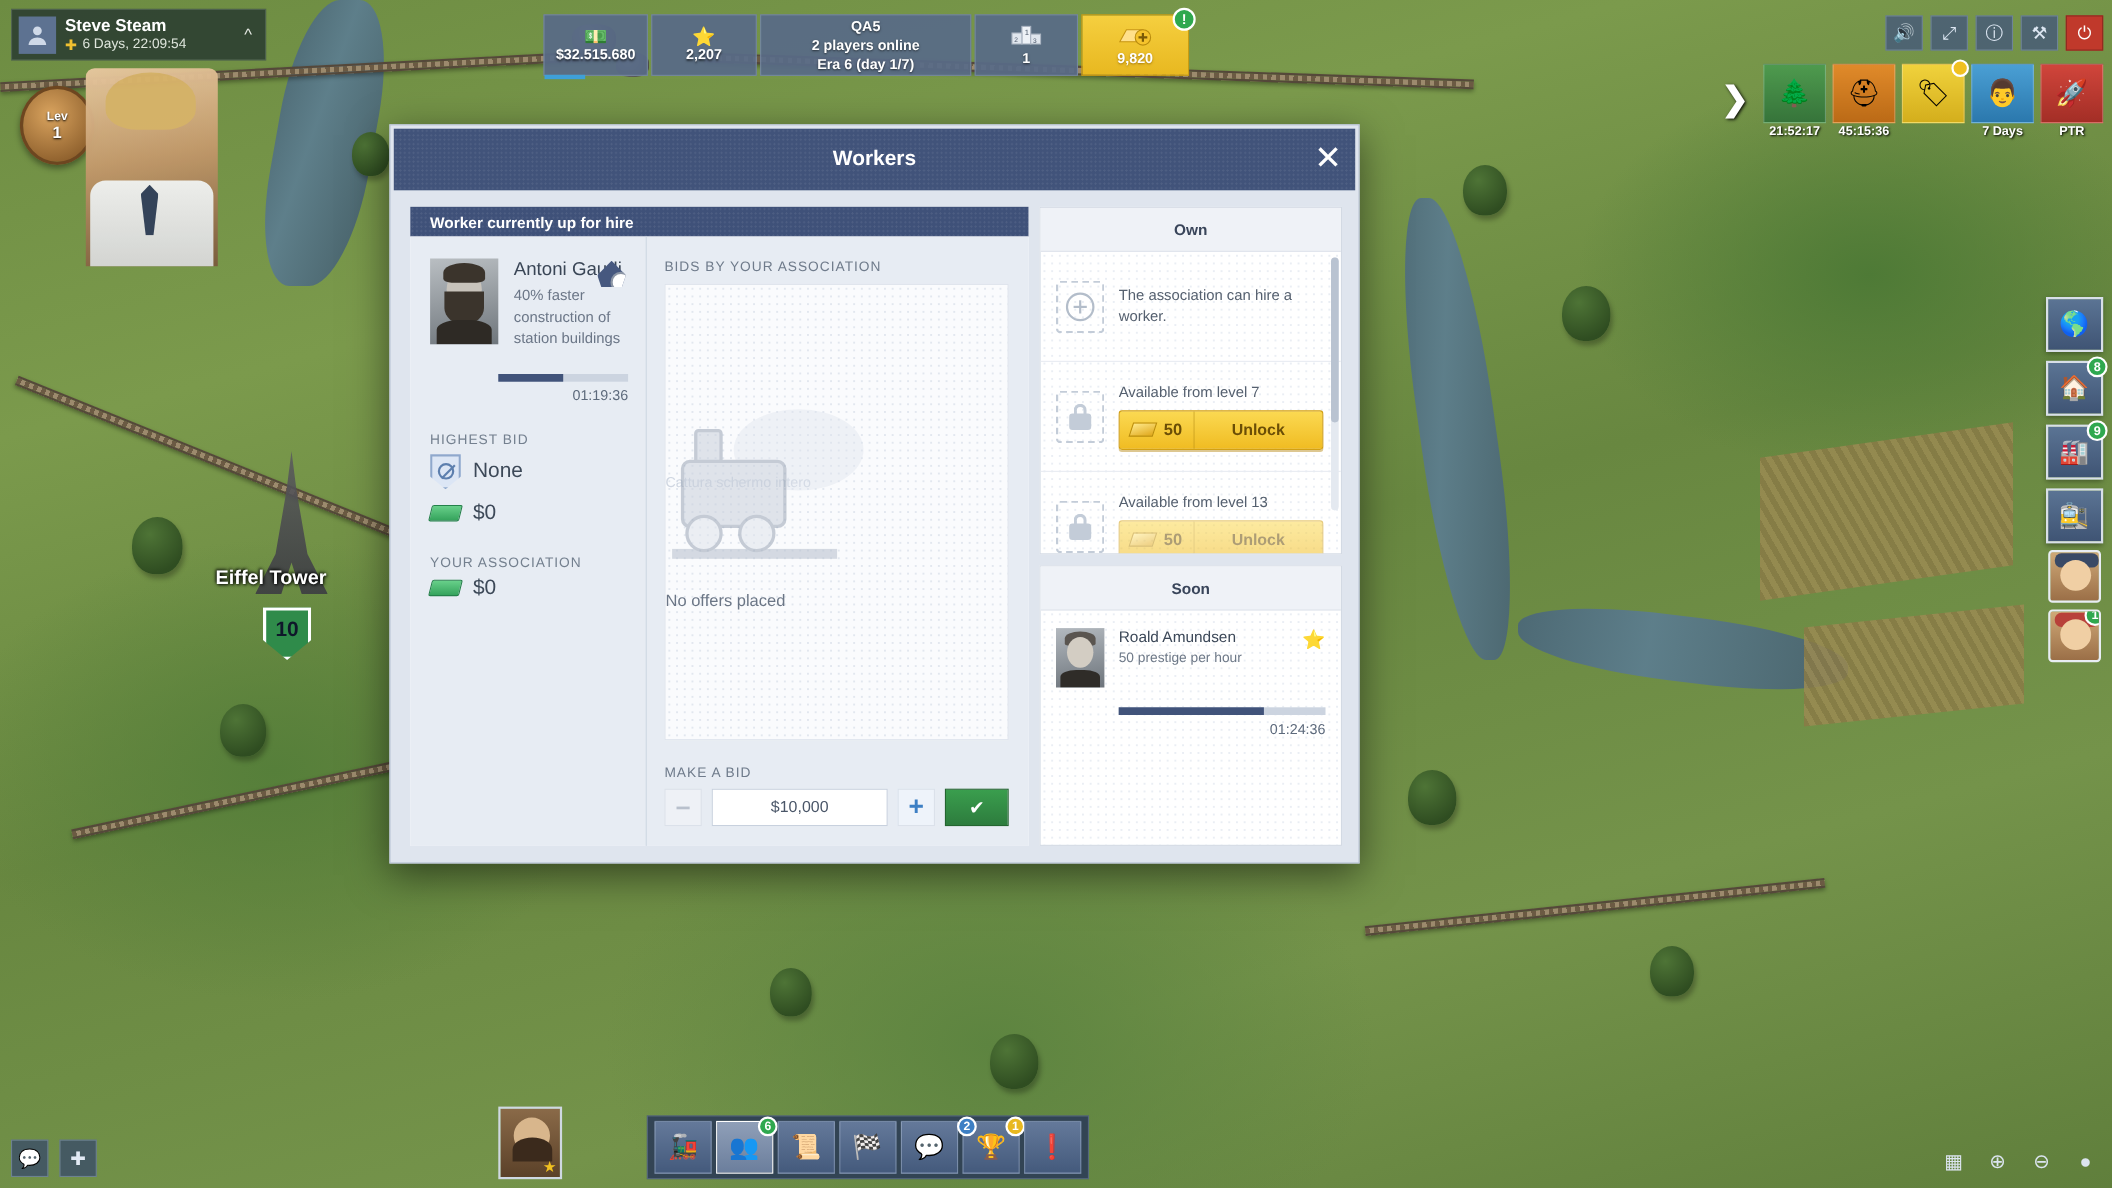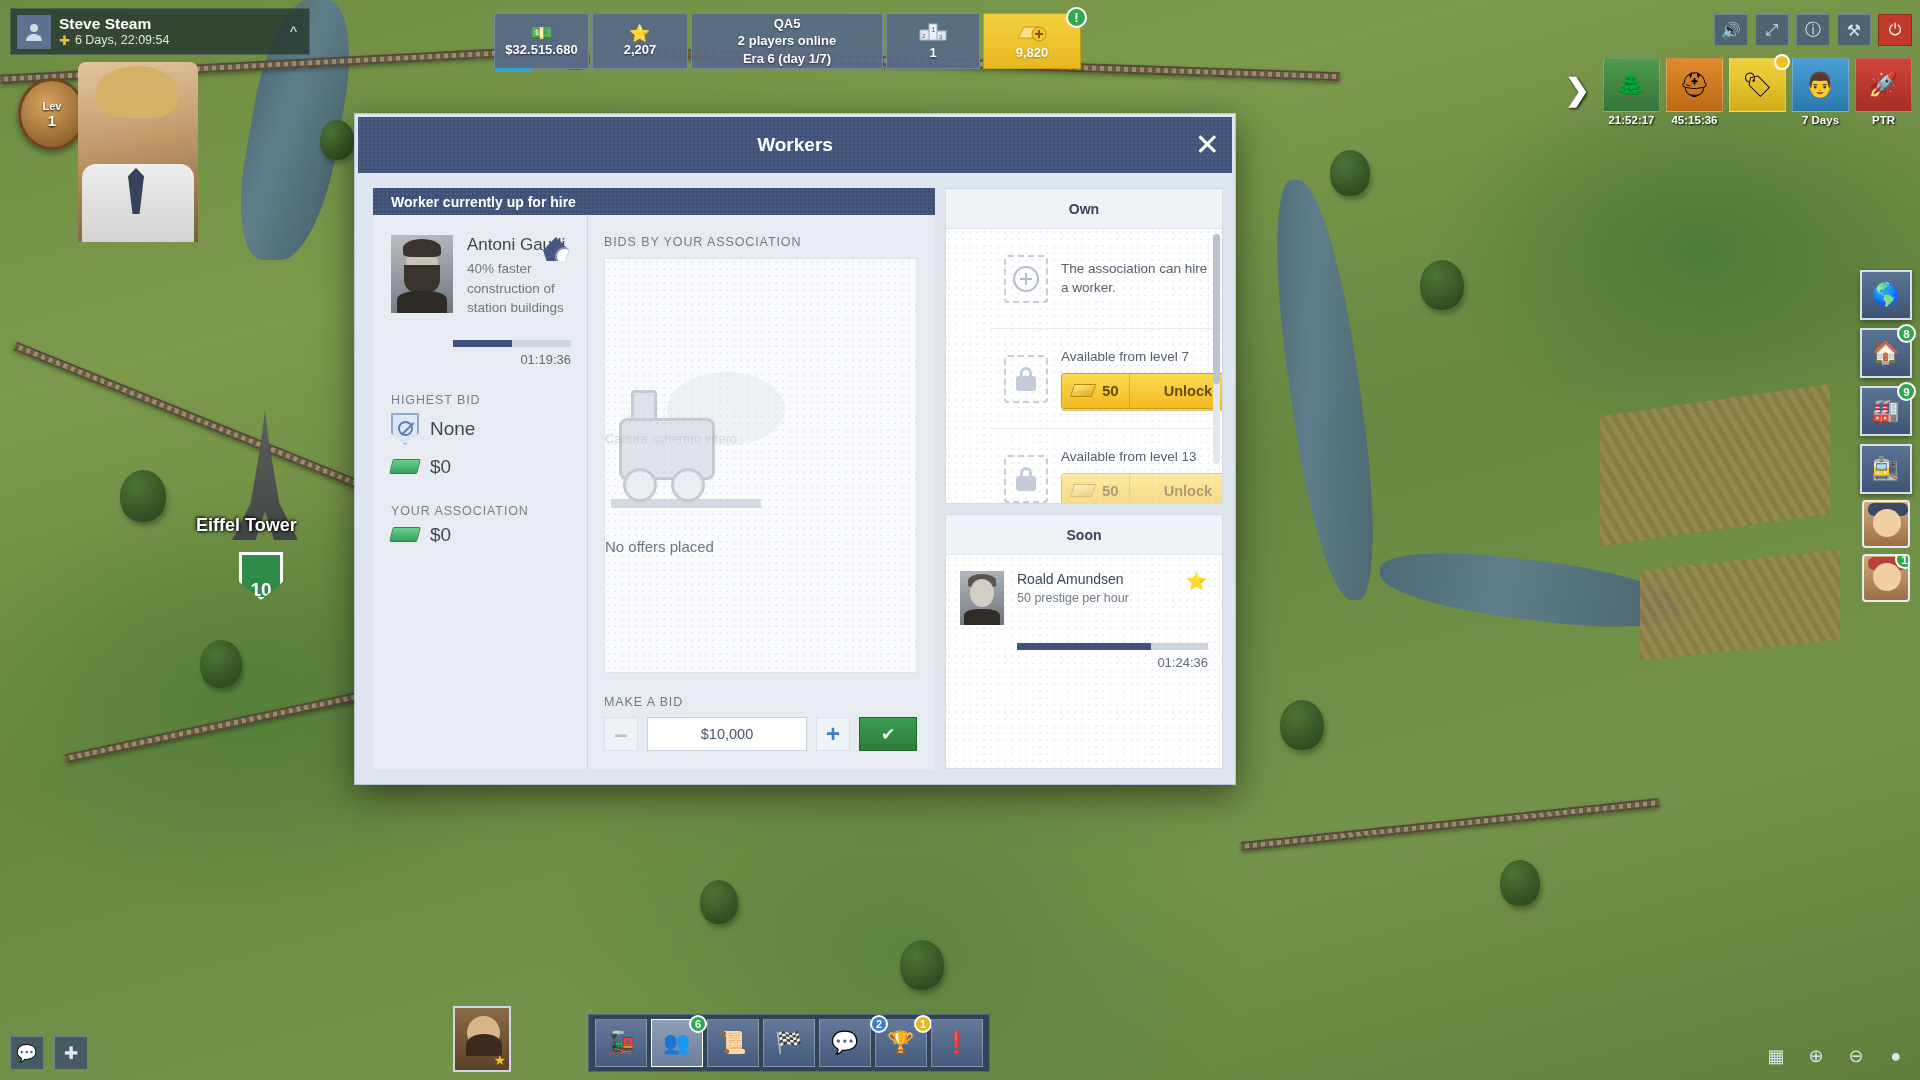--- a/index.html
+++ b/index.html
@@ -41,21 +41,21 @@
   .rail {
     position: absolute; height: 9px;
     background: repeating-linear-gradient(90deg, #6b5a43 0 4px, #9c8a6d 4px 8px);
     border-top: 2px solid #55483a; border-bottom: 2px solid #55483a;
     box-shadow: 0 2px 4px rgba(0,0,0,.35);
   }
 
   
   #player-card {
     position: absolute; left: 10px; top: 8px;
-    width: 300px; height: 47px;
+    width: 232px; height: 47px;
     background: rgba(38,55,48,.82);
     border: 1px solid rgba(150,170,150,.3);
     display: flex; align-items: center; gap: 8px; padding: 0 6px;
   }
   #player-card .pavatar {
     width: 34px; height: 34px; background: #5d7291;
     display: flex; align-items: center; justify-content: center; flex: 0 0 auto;
   }
   #player-card .pname { color: #fff; font-size: 15.5px; font-weight: bold; line-height: 1.1; }
   #player-card .ptime { color: #dfe6dd; font-size: 12.5px; display: flex; align-items: center; gap: 5px; }
@@ -94,21 +94,21 @@
 
   #city-label {
     position: absolute; left: 196px; top: 515px; color: #fff; font-size: 18px;
     font-weight: bold; text-shadow: 1px 1px 3px #000, -1px -1px 3px #000;
   }
   #city-shield {
     position: absolute; left: 239px; top: 552px; width: 44px; height: 48px;
     background: #2f8b4a; border: 3px solid #fff;
     clip-path: polygon(0 0, 100% 0, 100% 62%, 50% 100%, 0 62%);
     display: flex; align-items: flex-start; justify-content: center;
-    color: #ffffff; font-size: 19px; font-weight: bold; padding-top: 24px;
+    color: #0f172a; font-size: 19px; font-weight: bold; padding-top: 7px;
     box-shadow: 0 2px 5px rgba(0,0,0,.45);
   }
   #eiffel {
     position: absolute; left: 232px; top: 410px; width: 66px; height: 130px;
     background: linear-gradient(180deg, rgba(90,90,95,.85), rgba(60,60,66,.9));
     clip-path: polygon(50% 0, 57% 28%, 72% 72%, 100% 100%, 64% 100%, 50% 78%, 36% 100%, 0 100%, 28% 72%, 43% 28%);
   }
 
   
   #status-bar {
@@ -392,21 +392,20 @@
   .panel-head {
     height: 40px; background: #eff2f7; border-bottom: 1px solid #dfe4ec;
     display: flex; align-items: center; justify-content: center;
   }
   .panel-head .t { font-size: 14px; font-weight: bold; color: #39455a; }
   #own-panel { height: 316px; }
   #own-list {
     flex: 1; overflow: hidden; position: relative;
     background-image: radial-gradient(#eaeef4 1px, transparent 1px);
     background-size: 7px 7px;
-    padding-left: 44px;
   }
   .own-row {
     display: flex; align-items: center; gap: 13px; padding: 18px 14px;
     border-bottom: 1px solid #e8ecf2; min-height: 100px;
   }
   .slot-box {
     width: 44px; height: 48px; flex: 0 0 auto;
     border: 2px dashed #c3ccd8; border-radius: 4px;
     display: flex; align-items: center; justify-content: center;
   }

